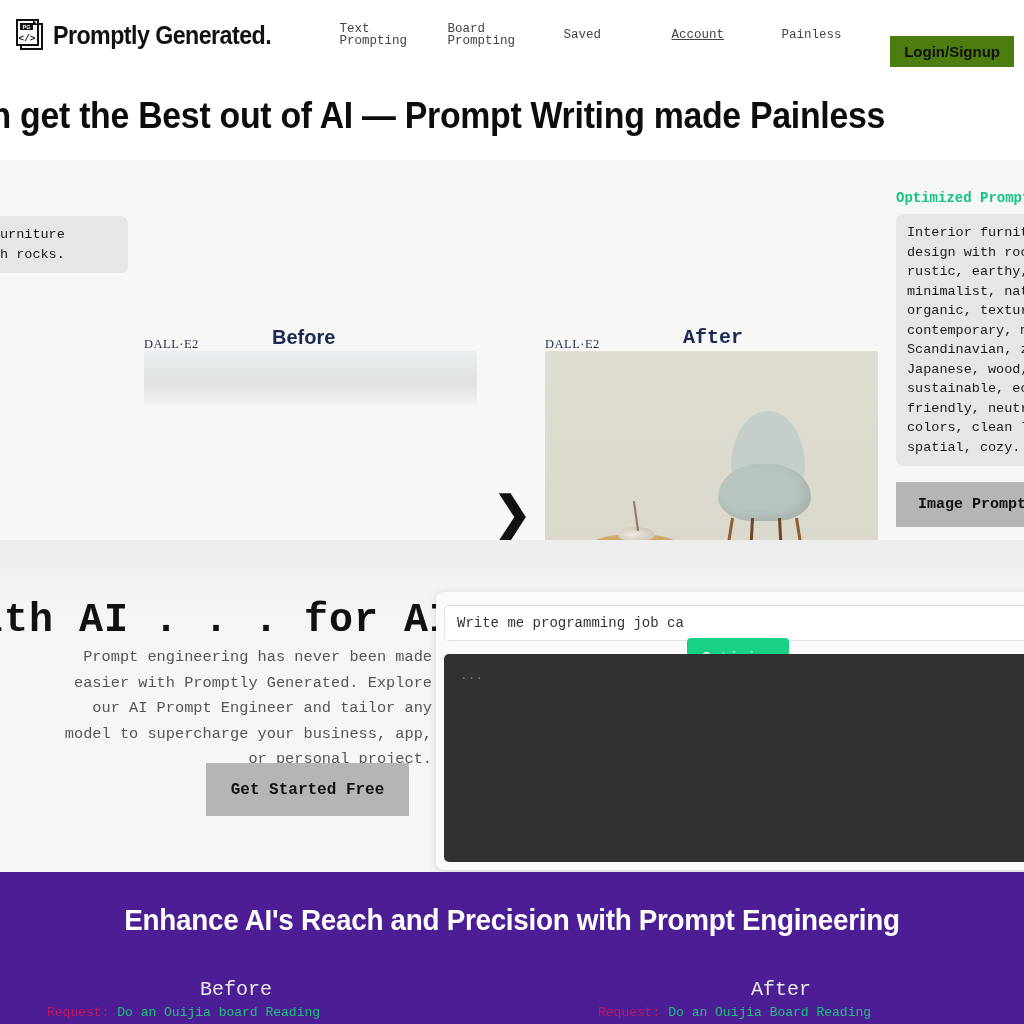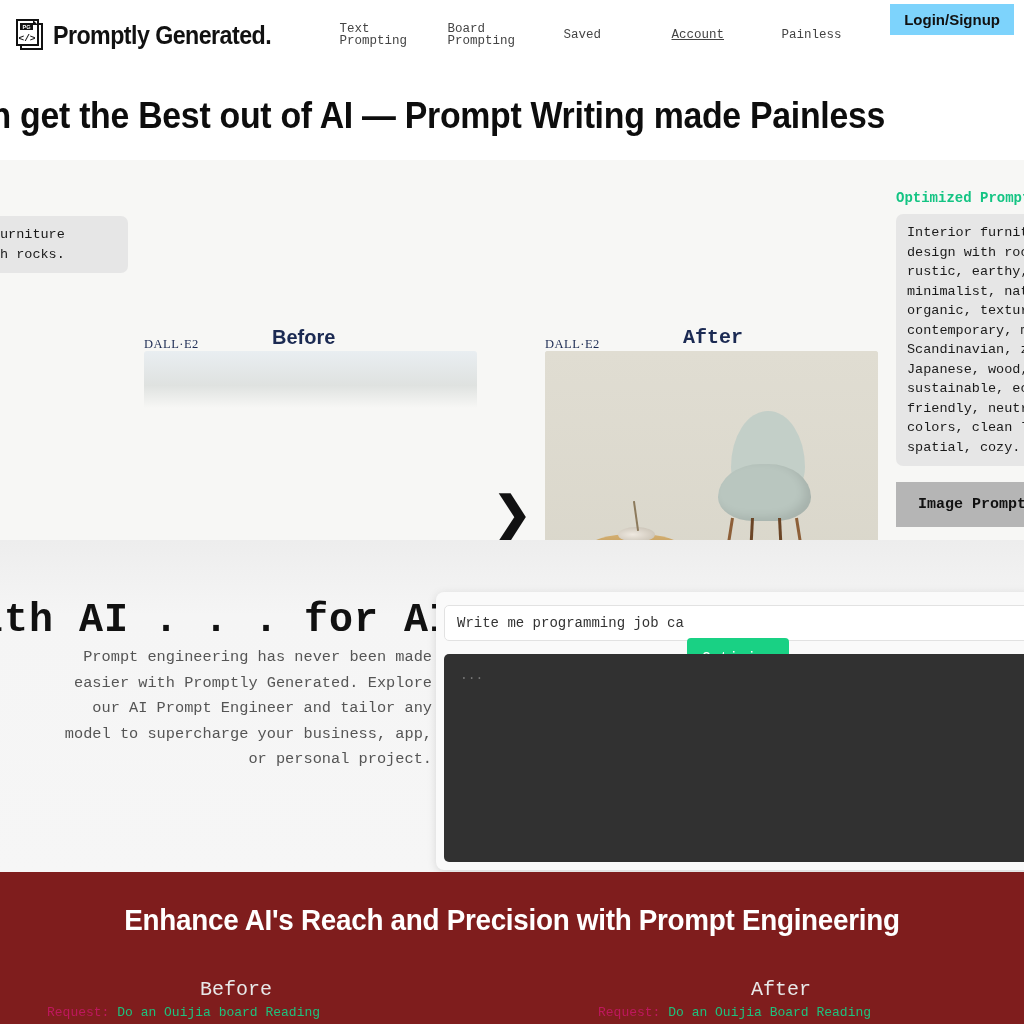--- a/index.html
+++ b/index.html
@@ -33,22 +33,22 @@
     font-family:"Liberation Mono", monospace;
     font-size:12.5px; color:#444444; line-height:12.5px;
     white-space:pre-line; cursor:pointer;
   }
   .nl-text     { width:102px; }
   .nl-image    { width:108px; margin-left:6px; }
   .nl-saved    { width:92px;  margin-left:8px; }
   .nl-account  { width:94px;  margin-left:16px;text-decoration:underline; }
   .nl-pricing  { width:90px;  margin-left:16px; }
   .login-btn {
-    position:absolute; right:10px; top:4px;
-    background:#7dd3fc; color:#111111;
+    position:absolute; right:10px; top:36px;
+    background:#4d7c0f; color:#111111;
     font-family:"Liberation Sans", sans-serif;
     font-weight:bold; font-size:15px;
     padding:7px 14px; border:none; cursor:pointer;
     white-space:nowrap;
   }
 
   
   .hero-band {
     position:absolute; top:70px; left:0; width:1024px; height:90px;
     background:#ffffff; overflow:hidden;
@@ -220,21 +220,21 @@
     position:absolute; left:8px; top:62px; width:604px; height:208px;
     background:#313131; border-radius:5px;
     font-family:"Liberation Mono", monospace;
     font-size:13px; color:#6c6c6c; padding:14px 16px;
     border:none; outline:none; resize:none;
   }
 
   
   .dark {
     position:absolute; top:872px; left:0; width:1024px; height:152px;
-    background:#7f1d1d; overflow:hidden;
+    background:#4c1d95; overflow:hidden;
   }
   .dark-title {
     position:absolute; left:0; right:0; top:32px; text-align:center;
     font-family:"Liberation Sans", sans-serif;
     font-weight:bold; font-size:29px; color:#ffffff;
     letter-spacing:-0.3px; white-space:nowrap;
     transform:scaleX(0.96);
   }
   .dark-col-head {
     position:absolute; top:106px;
@@ -350,20 +350,21 @@
 
   <div class="mid">
     <div class="mid-title">With AI . . . for AI</div>
     <div class="mid-body">Prompt engineering has never been made
 easier with Promptly Generated. Explore
 our AI Prompt Engineer and tailor any
 model to supercharge your business, app,
 or personal project.</div>
   </div>
 
+  <button class="cta-btn">Get Started Free</button>
 
   <div class="opt-card">
     <input class="opt-input" type="text" value="Write me programming job ca" style="">
     <button class="opt-btn">Optimize</button>
     <textarea class="opt-output" placeholder="..." style=""></textarea>
   </div>
 
   <div class="dark">
     <div class="dark-title">Enhance AI's Reach and Precision with Prompt Engineering</div>
     <div class="dark-col-head dch-before">Before</div>

